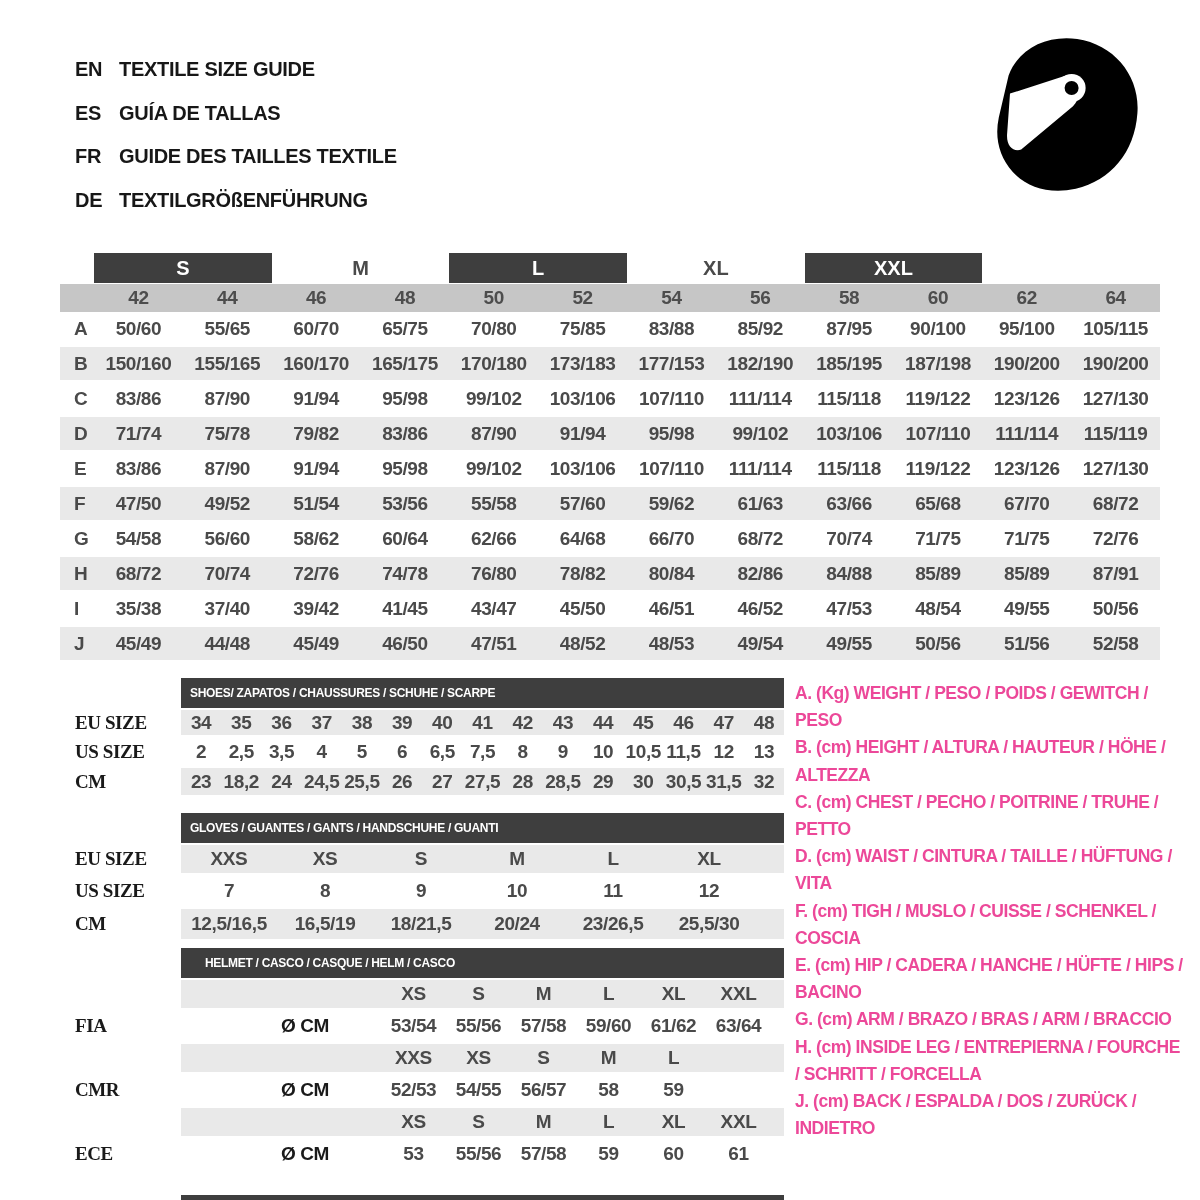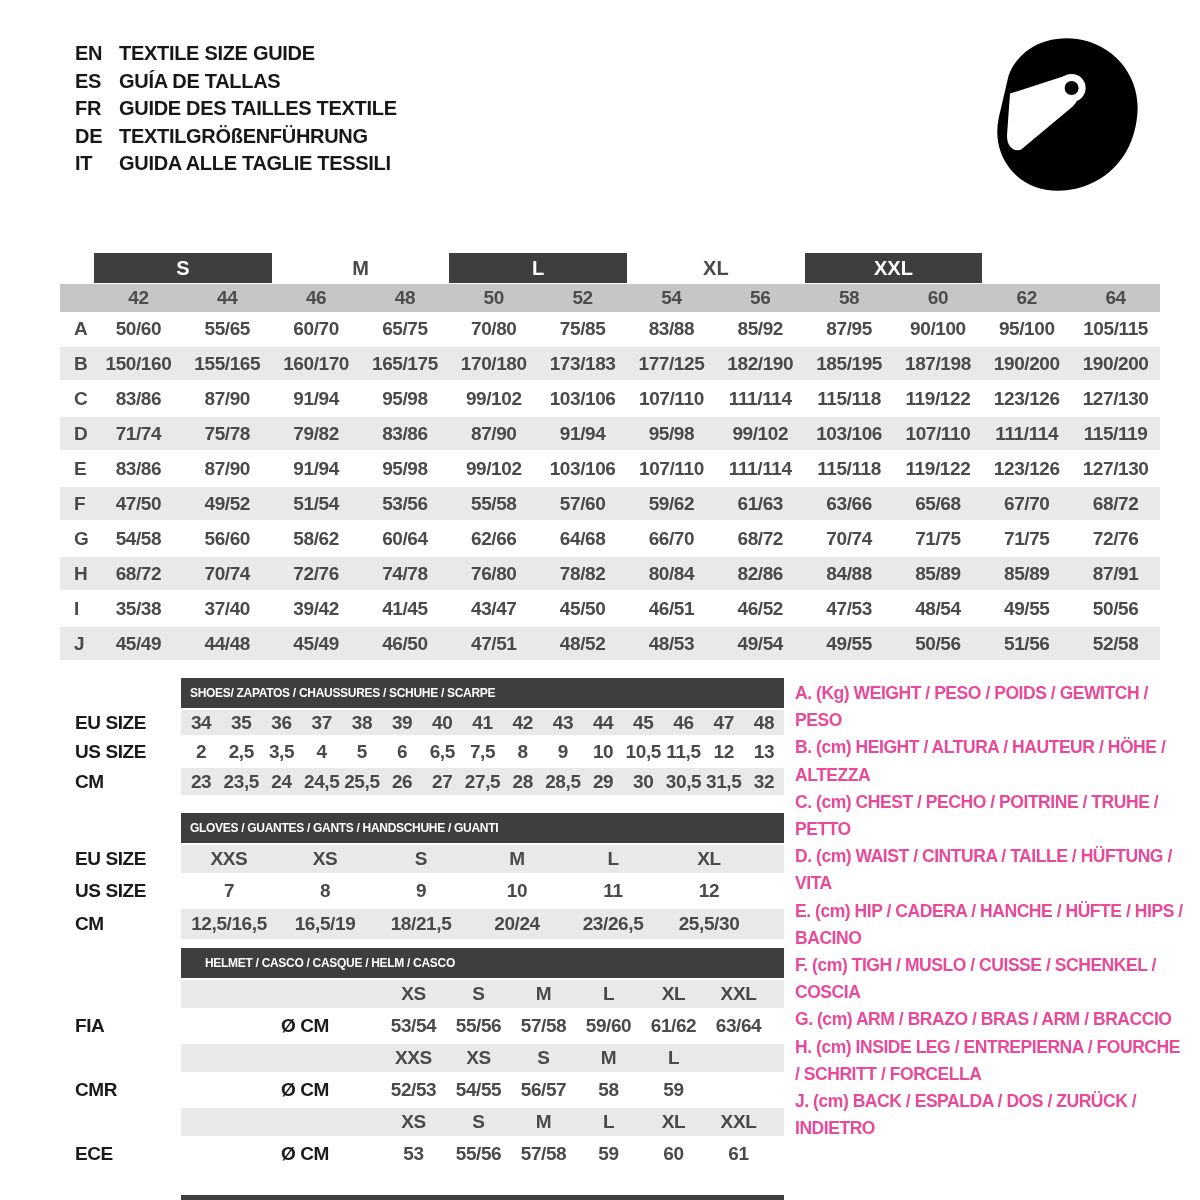--- a/index.html
+++ b/index.html
@@ -2,21 +2,21 @@
 <html><head>
 <meta charset="utf-8">
 <style>
   html,body{margin:0;padding:0;background:#ffffff;}
   #page{position:relative;width:1200px;height:1200px;background:#fff;overflow:hidden;
         font-family:"Liberation Sans",sans-serif;font-weight:bold;color:#111;}
 
   
   #langs{position:absolute;left:75px;top:40px;}
   .lang-row{display:grid;grid-template-columns:44px auto;column-gap:0;line-height:27.5px;
-            font-size:20px;letter-spacing:-0.3px;color:#171717;}
+            font-size:20px;letter-spacing:-0.3px;color:#171717;margin-top:16px;}
 
   
   #helmet-icon{position:absolute;left:982px;top:30px;width:168px;height:172px;}
 
   
   #textile{position:absolute;left:60px;top:253px;width:1100px;}
   .t-grid{display:grid;grid-template-columns:34px repeat(12,1fr);}
   #band-row{height:30px;}
   .band{display:flex;align-items:center;justify-content:center;font-size:20px;}
   .band.dark{background:#3e3e3e;color:#fff;}
@@ -28,21 +28,21 @@
   .t-row.alt{background:#e9e9e9;background-clip:content-box;padding:2px 0;}
   .t-row .rowlab{justify-content:flex-start;padding-left:14px;color:#383838;}
   .t-row .cell{color:#4a4a4a;}
 
   
   #sections{position:absolute;left:60px;top:678px;width:724px;}
   .sec-header{margin-left:121px;width:603px;height:30px;background:#3e3e3e;color:#fff;
               display:flex;align-items:center;font-size:12px;letter-spacing:-0.3px;
               padding-left:9px;box-sizing:border-box;}
   .s-row{display:grid;grid-template-columns:121px 603px;align-items:stretch;}
-  .s-label{display:flex;align-items:center;padding-left:15px;font-size:19px;color:#1a1a1a;letter-spacing:-0.4px;}
+  .s-label{display:flex;align-items:center;padding-left:15px;font-size:19px;color:#1a1a1a;letter-spacing:-0.4px;font-family:Liberation Serif, serif;}
   .s-band{display:grid;align-items:center;}
   .s-band.gray{background:#e9e9e9;background-clip:content-box;padding:2px 0;}
   .s-band .cell{font-size:19px;color:#4a4a4a;}
   .cols15{grid-template-columns:repeat(15,1fr);}
   .cols6{grid-template-columns:repeat(6,96px);}
   .helmet-grid{grid-template-columns:200px repeat(6,65px);}.h29{height:29px;}.h31{height:31px;}.h32{height:32px;}.h34{height:34px;}
   .mt16{margin-top:16px;}.mt7{margin-top:7px;padding-left:24px;}
 
   
   #legend{position:absolute;left:795px;top:680px;width:392px;}
@@ -65,24 +65,20 @@
         <div>ES</div>
         <div>GUÍA DE TALLAS</div>
       </div>
       <div class="lang-row">
         <div>FR</div>
         <div>GUIDE DES TAILLES TEXTILE</div>
       </div>
       <div class="lang-row">
         <div>DE</div>
         <div>TEXTILGRÖßENFÜHRUNG</div>
-      </div>
-      <div class="lang-row">
-        <div>IT</div>
-        <div>GUIDA ALLE TAGLIE TESSILI</div>
       </div>
     </div>
 
   <svg id="helmet-icon" viewBox="0 0 120 120">
     <path fill="#000" d="M68 5 C95 9 113 32 111 58 C109 86 92 106 67 112 C48 116 32 111 22 100 C12 89 9 75 12 61 L19 31 C26 12 46 2 68 5 Z"></path>
     <path fill="#fff" d="M20 44 L60 31 C69 35 72 46 65 53 L28 84 C22 86 17 81 18 72 Z"></path>
     <circle cx="64" cy="40" r="10" fill="#fff"></circle>
     <circle cx="64" cy="40" r="5" fill="#000"></circle>
   </svg>
 
@@ -126,21 +122,21 @@
           <div class="cell">105/115</div>
         </div>
         <div class="t-grid t-row alt">
           <div class="cell rowlab">B</div>
           <div class="cell">150/160</div>
           <div class="cell">155/165</div>
           <div class="cell">160/170</div>
           <div class="cell">165/175</div>
           <div class="cell">170/180</div>
           <div class="cell">173/183</div>
-          <div class="cell">177/125</div>
+          <div class="cell">177/153</div>
           <div class="cell">182/190</div>
           <div class="cell">185/195</div>
           <div class="cell">187/198</div>
           <div class="cell">190/200</div>
           <div class="cell">190/200</div>
         </div>
         <div class="t-grid t-row">
           <div class="cell rowlab">C</div>
           <div class="cell">83/86</div>
           <div class="cell">87/90</div>
@@ -303,21 +299,21 @@
             <div class="cell">10,5</div>
             <div class="cell">11,5</div>
             <div class="cell">12</div>
             <div class="cell">13</div>
           </div>
         </div>
         <div class="s-row h31">
           <div class="s-label">CM</div>
           <div class="s-band cols15 gray">
             <div class="cell">23</div>
-            <div class="cell">23,5</div>
+            <div class="cell">18,2</div>
             <div class="cell">24</div>
             <div class="cell">24,5</div>
             <div class="cell">25,5</div>
             <div class="cell">26</div>
             <div class="cell">27</div>
             <div class="cell">27,5</div>
             <div class="cell">28</div>
             <div class="cell">28,5</div>
             <div class="cell">29</div>
             <div class="cell">30</div>
@@ -440,21 +436,21 @@
           </div>
         </div>
       </div>
   </div>
 
   <div id="legend">
       <div class="legend-item">A. (Kg) WEIGHT / PESO / POIDS / GEWITCH / PESO</div>
       <div class="legend-item">B. (cm) HEIGHT / ALTURA / HAUTEUR / HÖHE / ALTEZZA</div>
       <div class="legend-item">C. (cm) CHEST / PECHO / POITRINE / TRUHE / PETTO</div>
       <div class="legend-item">D. (cm) WAIST / CINTURA / TAILLE / HÜFTUNG / VITA</div>
+      <div class="legend-item">F. (cm) TIGH / MUSLO / CUISSE / SCHENKEL / COSCIA</div>
       <div class="legend-item">E. (cm) HIP / CADERA / HANCHE / HÜFTE / HIPS /  BACINO</div>
-      <div class="legend-item">F. (cm) TIGH / MUSLO / CUISSE / SCHENKEL / COSCIA</div>
       <div class="legend-item">G. (cm) ARM / BRAZO / BRAS / ARM / BRACCIO</div>
       <div class="legend-item">H. (cm) INSIDE LEG / ENTREPIERNA / FOURCHE / SCHRITT / FORCELLA</div>
       <div class="legend-item">J. (cm) BACK / ESPALDA / DOS / ZURÜCK / INDIETRO</div>
     </div>
 
   <div id="cropped-bar"></div>
 </div>
 
 </body></html>

